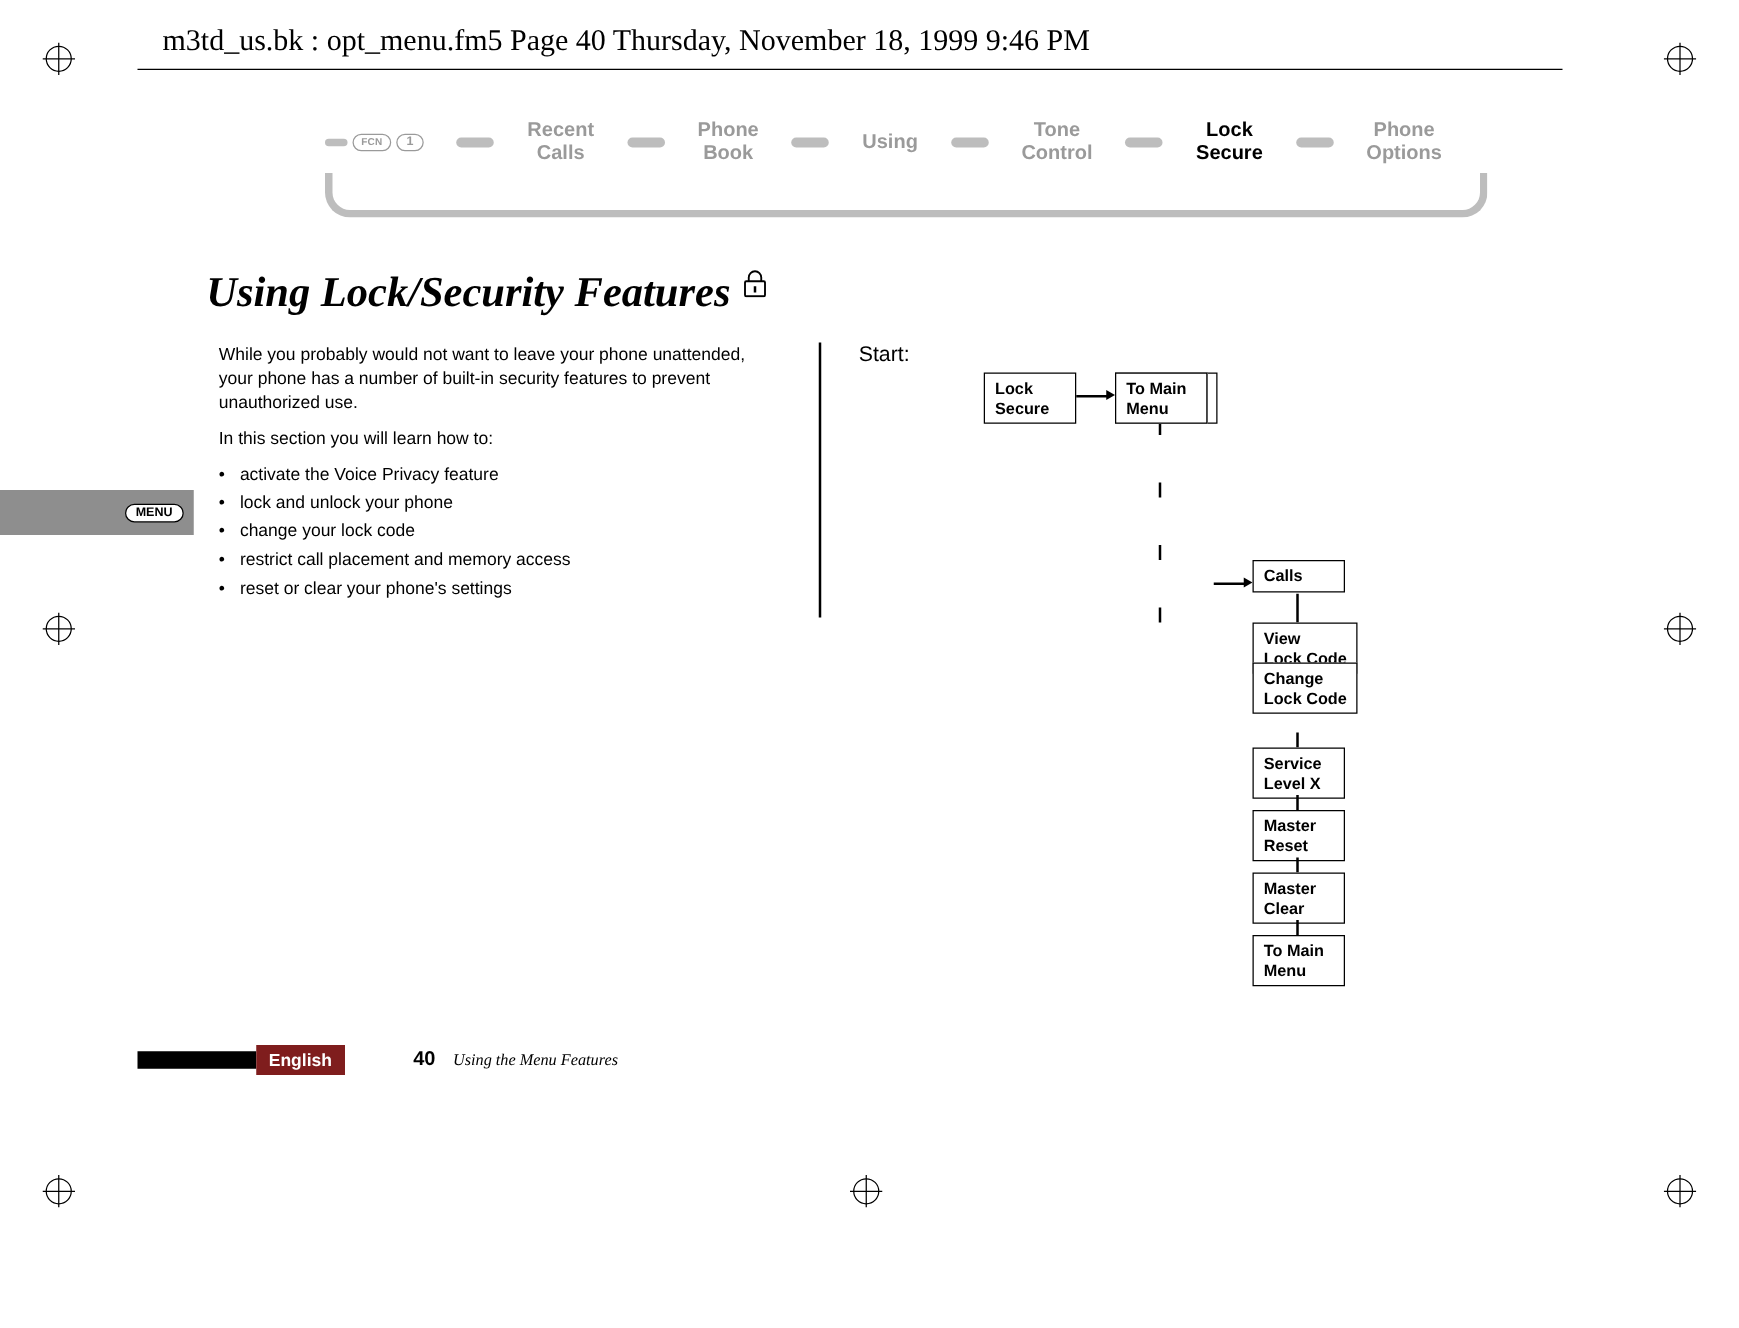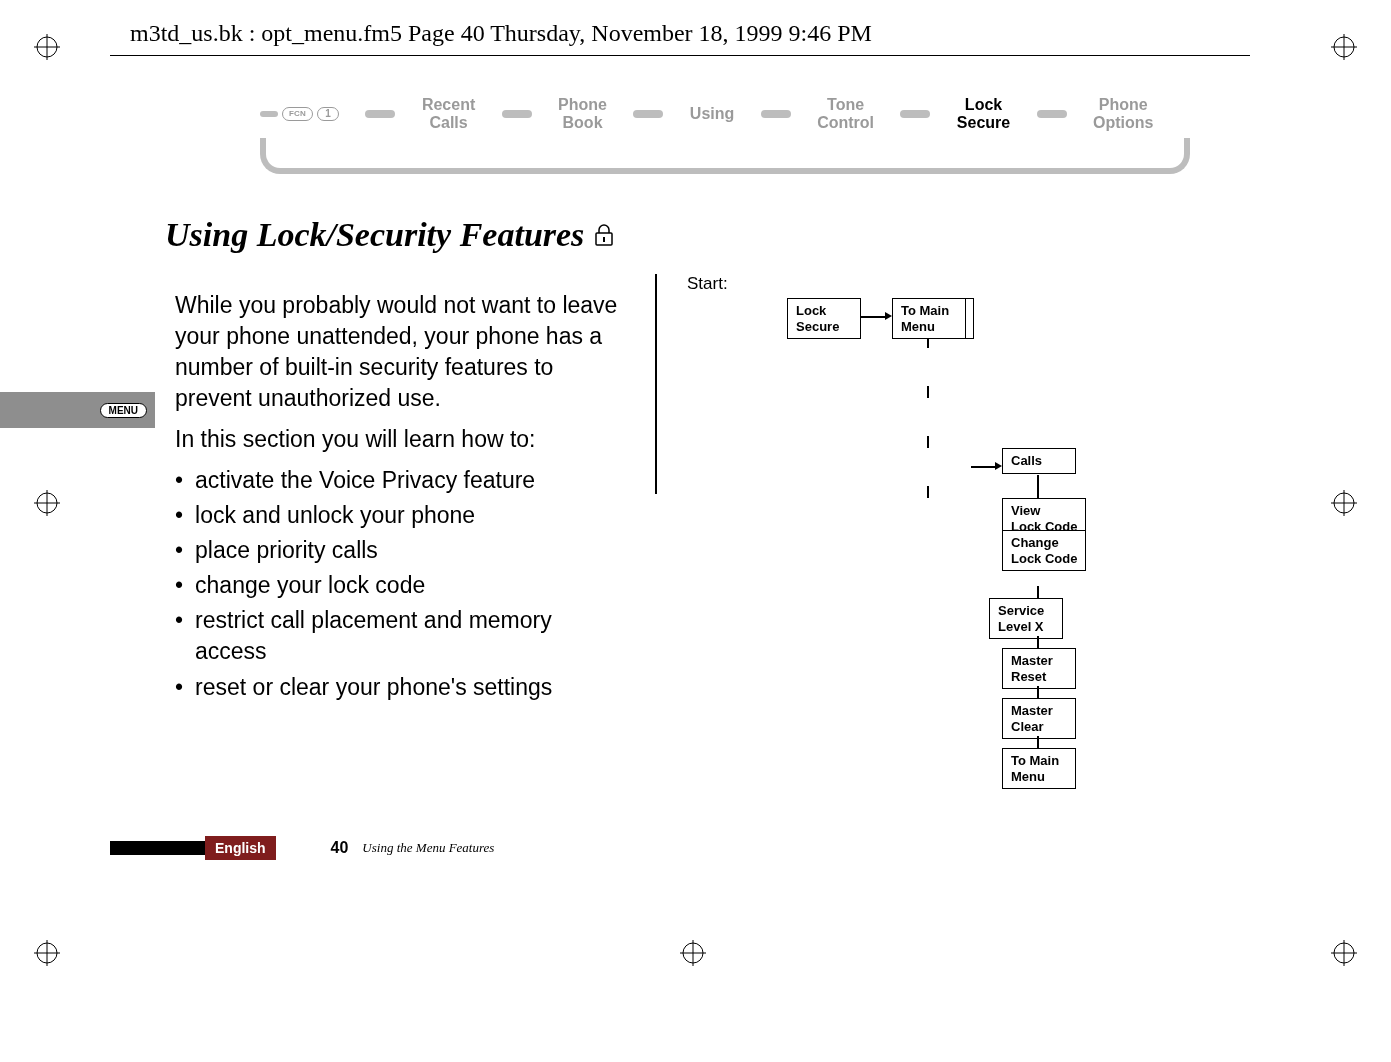--- a/index.html
+++ b/index.html
@@ -113,35 +113,34 @@
     font-size: 10px;
   }
   
   .section-title {
     font-family: "Times New Roman", Times, serif;
     font-style: italic;
     font-weight: bold;
     font-size: 34px;
     margin-left: 55px;
     display: flex;
-    align-items: center;
+    align-items: flex-start;
     gap: 10px;
     margin-bottom: 20px;
   }
   
   .cols {
     display: flex;
     gap: 30px;
     margin-left: 65px;
   }
   .col-left {
     width: 450px;
-    font-size: 23px;
+    font-size: 14px;
     line-height: 1.35;
-    margin-top: 16px;
   }
   .col-left p {
     margin-bottom: 10px;
   }
   .col-left ul {
     list-style: none;
     padding-left: 0;
   }
   .col-left li {
     padding-left: 20px;
@@ -348,21 +347,20 @@
     </svg>
   </div>
 
   <div class="cols">
     <div class="col-left">
       <p>While you probably would not want to leave your phone unattended, your phone has a number of built-in security features to prevent unauthorized use.</p>
       <p>In this section you will learn how to:</p>
       <ul>
         <li>activate the Voice Privacy feature</li>
         <li>lock and unlock your phone</li>
-        <li>place priority calls</li>
         <li>change your lock code</li>
         <li>restrict call placement and memory access</li>
         <li>reset or clear your phone's settings</li>
       </ul>
     </div>
     <div class="col-sep"></div>
     <div class="col-right">
       <div>Start:</div>
 
       <div class="flow">
@@ -384,21 +382,21 @@
 
         <div class="fline-h" style="left:184px; top:168px; width:26px;"></div>
         <div class="farrow-r" style="left:208px; top:164px;"></div>
 
         <div class="fbox" style="left:215px; top:150px;">Calls</div>
         <div class="fline-v" style="left:250px; top:177px; height:23px;"></div>
         <div class="fbox" style="left:215px; top:200px;">View<br>Lock Code</div>
         <div class="fline-v" style="left:250px; top:238px; height:12px;"></div>
         <div class="fbox" style="left:215px; top:232px;">Change<br>Lock Code</div>
         <div class="fline-v" style="left:250px; top:288px; height:12px;"></div>
-        <div class="fbox" style="left:202px; top:300px;">Service<br>Level X</div>
+        <div class="fbox" style="left:215px; top:300px;">Service<br>Level X</div>
         <div class="fline-v" style="left:250px; top:338px; height:12px;"></div>
         <div class="fbox" style="left:215px; top:350px;">Master<br>Reset</div>
         <div class="fline-v" style="left:250px; top:388px; height:12px;"></div>
         <div class="fbox" style="left:215px; top:400px;">Master<br>Clear</div>
         <div class="fline-v" style="left:250px; top:438px; height:12px;"></div>
         <div class="fbox" style="left:215px; top:450px;">To Main<br>Menu</div>
       </div>
     </div>
   </div>
 

